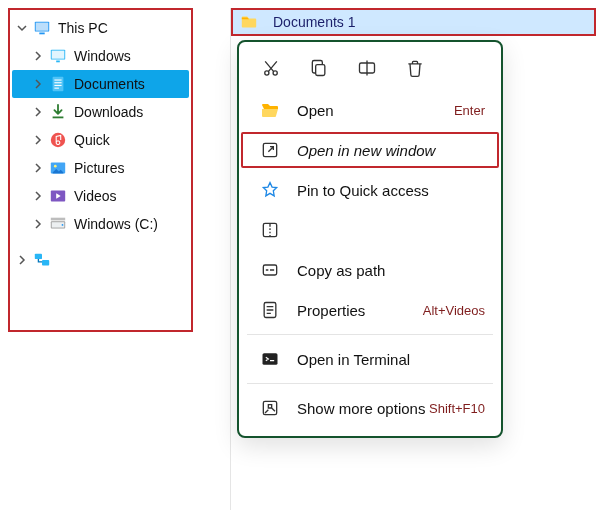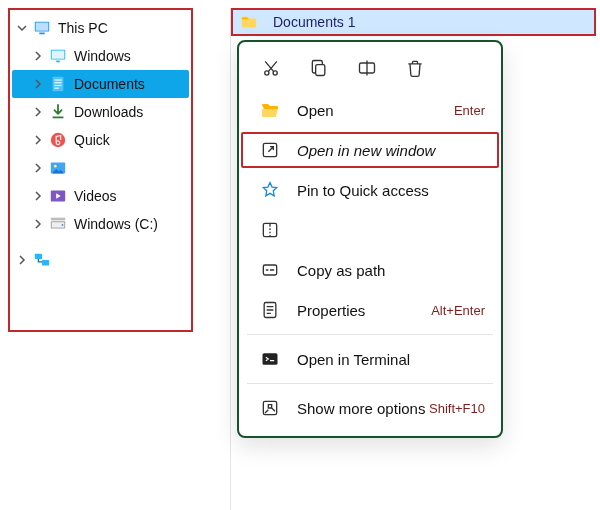--- a/index.html
+++ b/index.html
@@ -219,20 +219,21 @@
           <path d="M3 1l4 4-4 4" fill="none" stroke="currentColor" stroke-width="1.5"></path>
         </svg>
     </span>
     <span class="ico">
       <svg viewBox="0 0 20 20">
           <rect x="2" y="4" width="16" height="12" rx="1" fill="#42a5f5"></rect>
           <circle cx="7" cy="8" r="1.5" fill="#fff176"></circle>
           <path d="M4 15l4-4 3 3 2-2 3 3v1H4z" fill="#1976d2"></path>
         </svg>
     </span>
+    <span class="tree-label">Pictures</span>
   </div>
 
   <div class="tree-row">
     <span class="indent"></span>
     <span class="chev">
       <svg viewBox="0 0 10 10">
           <path d="M3 1l4 4-4 4" fill="none" stroke="currentColor" stroke-width="1.5"></path>
         </svg>
     </span>
     <span class="ico">
@@ -372,21 +373,21 @@
     </div>
 
     <div class="cm-item">
       <span class="cm-icon">
         <svg viewBox="0 0 24 24" fill="none" stroke="currentColor" stroke-width="1.6">
             <rect x="5" y="3" width="14" height="18" rx="2"></rect>
             <path d="M8 8h8M8 12h8M8 16h5"></path>
           </svg>
       </span>
       <span class="cm-label">Properties</span>
-      <span class="cm-shortcut">Alt+Enter</span>
+      <span class="cm-shortcut">Alt+Videos</span>
     </div>
 
     <div class="cm-sep"></div>
 
     <div class="cm-item">
       <span class="cm-icon">
         <svg viewBox="0 0 24 24">
             <rect x="3" y="5" width="18" height="14" rx="2" fill="#222"></rect>
             <path d="M7 10l3 2-3 2M12 14h5" stroke="#fff" stroke-width="1.4" fill="none"></path>
           </svg>

